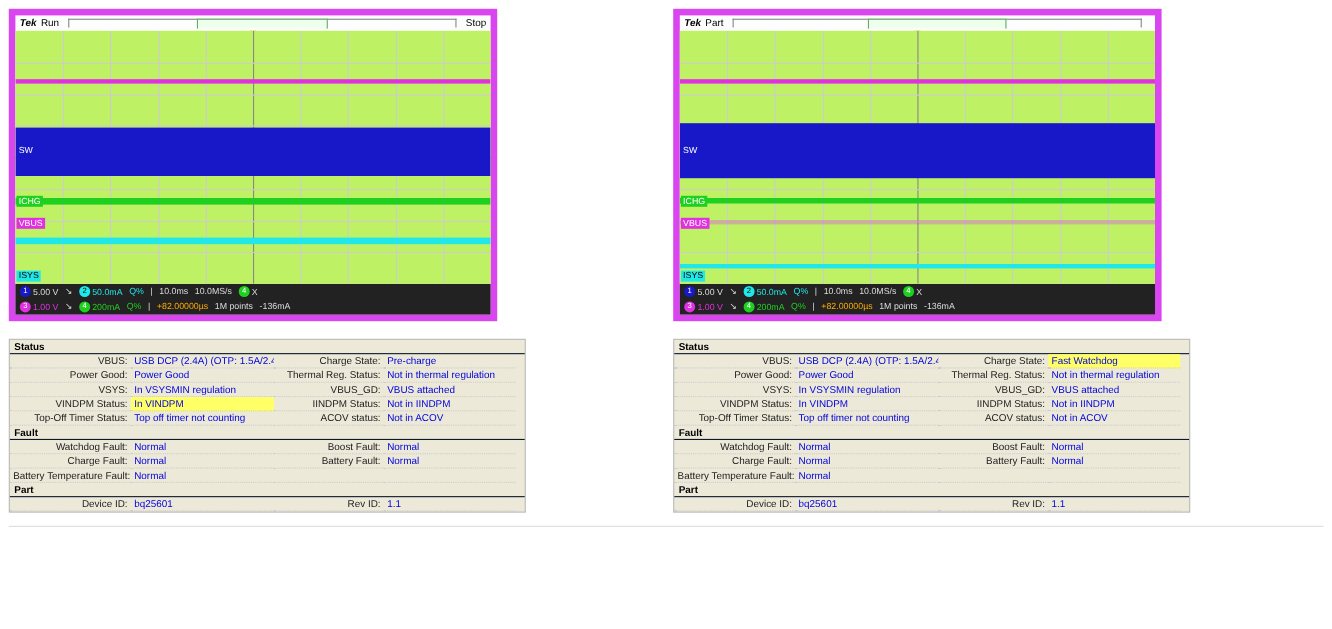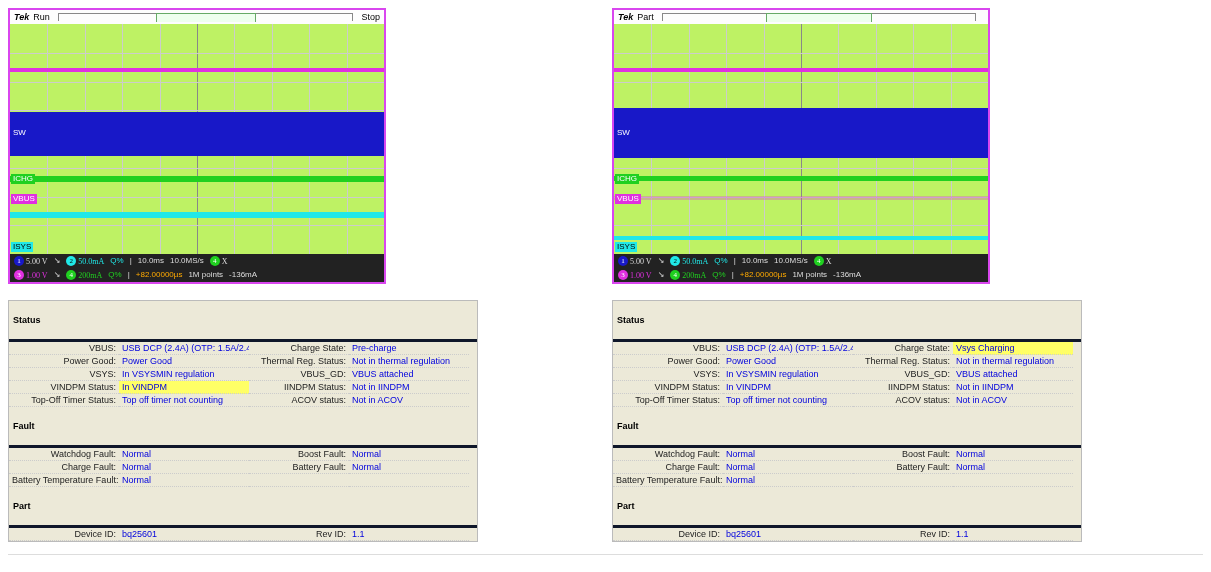--- a/index.html
+++ b/index.html
@@ -1,36 +1,36 @@
 <!DOCTYPE html>
 <html><head>
 <meta charset="utf-8">
 <style>
   * { box-sizing: border-box; }
   body { margin: 0; padding: 8px; font-family: Arial, sans-serif; font-size: 10px; background: #fff; }
   .figs { display: flex; gap: 24px; }
   .fig { width: 580px; }
-  .scope { border: 2px solid #d946ef; background: #fdfdfd; width: 378px; position: relative; }
+  .scope { border: 6px solid #d946ef; background: #fdfdfd; width: 444px; position: relative; }
   .sc-top { display: flex; align-items: center; height: 14px; font-size: 9px; padding: 0 4px; gap: 4px; }
   .tek { font-weight: bold; font-style: italic; color: #000; }
   .bracket { flex: 1; height: 8px; border: 1px solid #888; border-bottom: none; position: relative; margin: 0 4px; }
   .bracket-c { position: absolute; left: 33%; right: 33%; top: -1px; bottom: -1px; border: 1px solid #6a6; border-bottom: none; background: #efe; }
   .trig-arrow { position: absolute; top: 12px; left: 50%; transform: translateX(-50%); color: #e90; font-size: 10px; }
   .grid { width: 100%; height: 230px; position: relative; background: #bef264; overflow: hidden; }
   .vline, .hline { position: absolute; background: #ccc; }
   .vline { width: 1px; top: 0; bottom: 0; }
   .hline { height: 1px; left: 0; right: 0; }
   .vline.main, .hline.main { background: #888; }
   .trace { position: absolute; left: 0; right: 0; }
   .ch-lbl { position: absolute; left: 1px; font-size: 8px; color: #fff; padding: 0 2px; line-height: 10px; }
   .readout { background: #222; color: #ddd; font-size: 8px; padding: 2px 4px; display: flex; flex-wrap: wrap; gap: 2px 6px; width: 100%; }
-  .ro-chip { display: inline-flex; align-items: center; gap: 2px; font-family: Liberation Serif, serif; }
+  .ro-chip { display: inline-flex; align-items: center; gap: 2px; }
   .ro-num { display: inline-block; width: 10px; height: 10px; border-radius: 5px; color: #fff; text-align: center; line-height: 10px; font-size: 7px; }
   .status-panel { margin-top: 16px; width: 470px; border: 1px solid #bbb; background: #ece9d8; font-size: 9px; }
-  .sp-hdr { font-weight: bold; padding: 14px 4px; border-bottom: 3px solid #0f172a; }
+  .sp-hdr { font-weight: bold; padding: 1px 4px; border-bottom: 1px solid #0f172a; }
   .sp-grid { display: grid; grid-template-columns: 110px 130px 100px 120px; }
   .sp-grid > div { padding: 1px 3px; border-bottom: 1px dotted #ccc; white-space: nowrap; overflow: hidden; }
   .sp-label { text-align: right; color: #222; }
   .sp-val { color: #00d; }
   .sp-val.hl { background: #ffff66; }
   .caption { margin-top: 18px; font-size: 14px; color: #444; line-height: 1.7; width: 560px; }
   hr.sep { border: none; border-top: 1px solid #ddd; margin: 12px 0; }
 </style>
 </head>
 <body>
@@ -233,21 +233,21 @@
         <span>-136mA</span>
       </div>
     </div>
 
     <div class="status-panel">
       <div class="sp-hdr">Status</div>
       <div class="sp-grid" id="sgB">
           <div class="sp-label">VBUS:</div>
           <div class="sp-val">USB DCP (2.4A) (OTP: 1.5A/2.4A)</div>
           <div class="sp-label">Charge State:</div>
-          <div class="sp-val hl">Vsys Charging</div>
+          <div class="sp-val hl">Fast Watchdog</div>
           <div class="sp-label">Power Good:</div>
           <div class="sp-val">Power Good</div>
           <div class="sp-label">Thermal Reg. Status:</div>
           <div class="sp-val">Not in thermal regulation</div>
           <div class="sp-label">VSYS:</div>
           <div class="sp-val">In VSYSMIN regulation</div>
           <div class="sp-label">VBUS_GD:</div>
           <div class="sp-val">VBUS attached</div>
           <div class="sp-label">VINDPM Status:</div>
           <div class="sp-val">In VINDPM</div>

